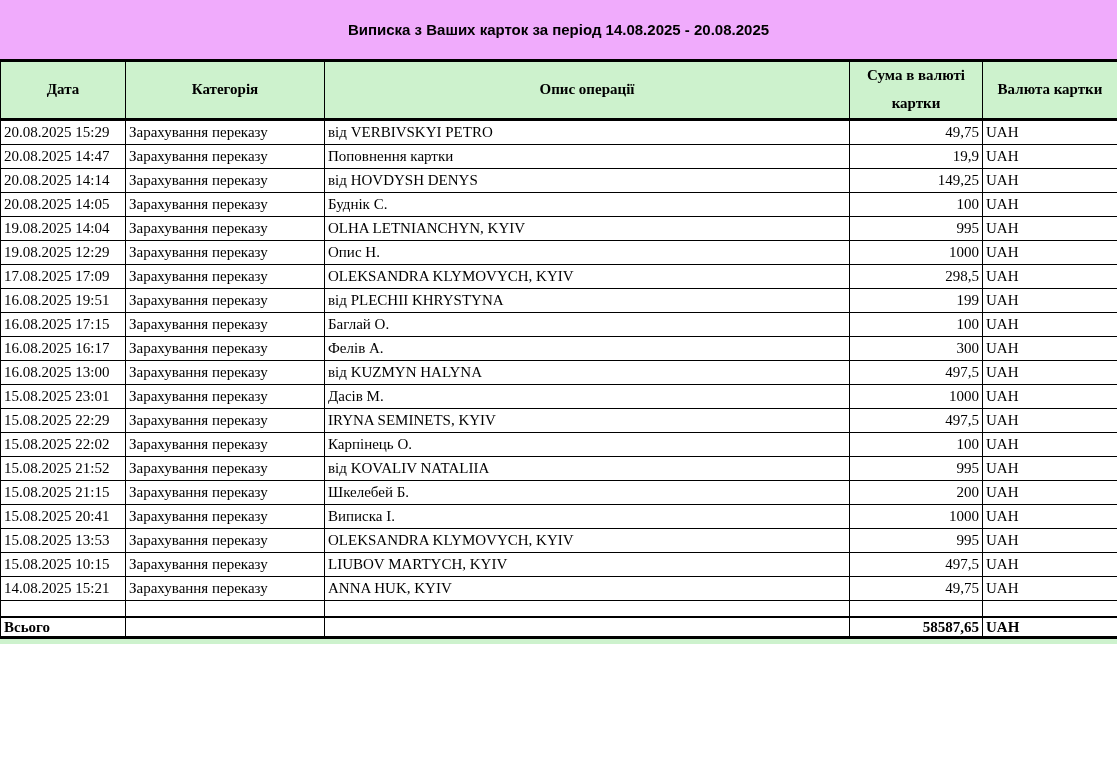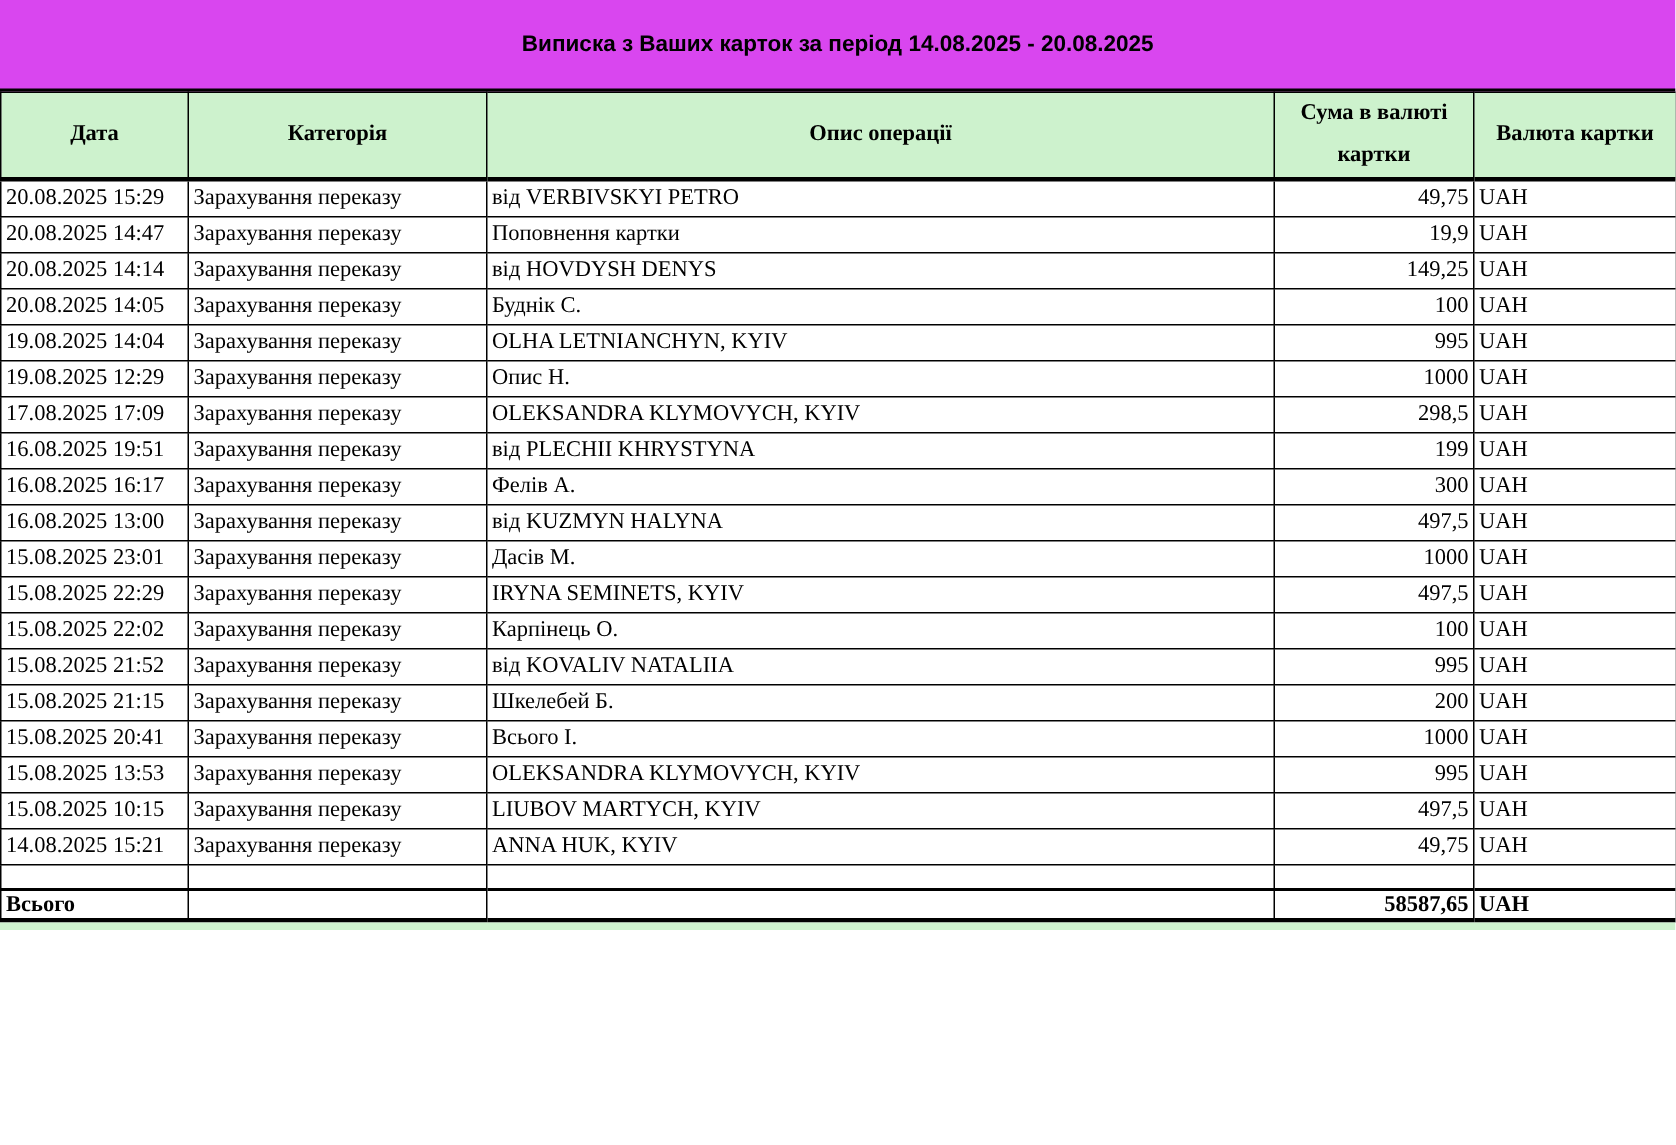--- a/index.html
+++ b/index.html
@@ -8,21 +8,21 @@
     background: #ffffff;
     font-family: "Liberation Sans", sans-serif;
     color: #000000;
   }
   .sheet {
     width: 1117px;
   }
   .title-band {
     width: 1117px;
     height: 59px;
-    background: #d946ef;
+    background: #f0abfc;
     border-bottom: 2px solid #000000;
     display: flex;
     align-items: center;
     justify-content: center;
     font-size: 15px;
     font-weight: bold;
   }
   table.statement {
     width: 1117px;
     border-collapse: collapse;
@@ -151,20 +151,27 @@
           <td>UAH</td>
         </tr>
         <tr>
           <td>16.08.2025 19:51</td>
           <td>Зарахування переказу</td>
           <td>від PLECHII KHRYSTYNA</td>
           <td class="num">199</td>
           <td>UAH</td>
         </tr>
         <tr>
+          <td>16.08.2025 17:15</td>
+          <td>Зарахування переказу</td>
+          <td>Баглай О.</td>
+          <td class="num">100</td>
+          <td>UAH</td>
+        </tr>
+        <tr>
           <td>16.08.2025 16:17</td>
           <td>Зарахування переказу</td>
           <td>Фелів А.</td>
           <td class="num">300</td>
           <td>UAH</td>
         </tr>
         <tr>
           <td>16.08.2025 13:00</td>
           <td>Зарахування переказу</td>
           <td>від KUZMYN HALYNA</td>
@@ -202,21 +209,21 @@
         <tr>
           <td>15.08.2025 21:15</td>
           <td>Зарахування переказу</td>
           <td>Шкелебей Б.</td>
           <td class="num">200</td>
           <td>UAH</td>
         </tr>
         <tr>
           <td>15.08.2025 20:41</td>
           <td>Зарахування переказу</td>
-          <td>Всього І.</td>
+          <td>Виписка І.</td>
           <td class="num">1000</td>
           <td>UAH</td>
         </tr>
         <tr>
           <td>15.08.2025 13:53</td>
           <td>Зарахування переказу</td>
           <td>OLEKSANDRA KLYMOVYCH, KYIV</td>
           <td class="num">995</td>
           <td>UAH</td>
         </tr>

